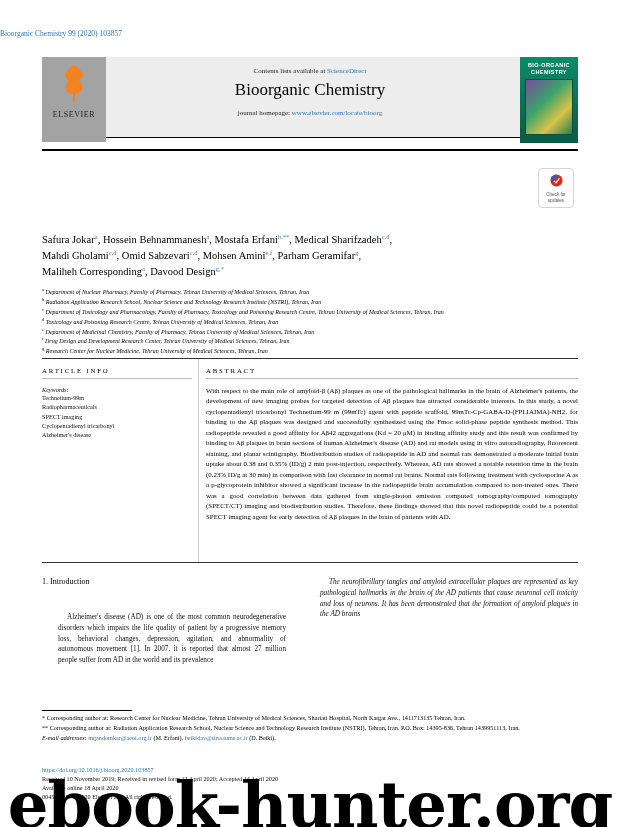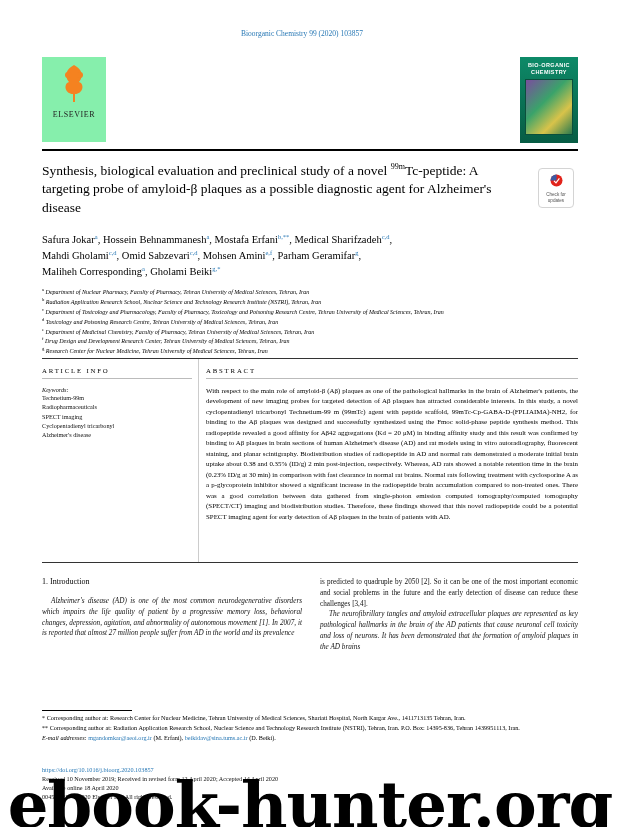--- a/index.html
+++ b/index.html
@@ -1,29 +1,29 @@
 <!DOCTYPE html>
 <html><head>
 <meta charset="utf-8">
 <style>
   html,body{margin:0;padding:0;background:#888;}
   .page{position:relative;width:620px;height:827px;background:#ffffff;margin:0 auto;
         font-family:"Liberation Serif","DejaVu Serif",serif;color:#111;overflow:hidden;}
   a{text-decoration:none;cursor:pointer;}
   .link{color:#2878b5;}
   
-  .journal-ref{position:absolute;top:29px;left:0;right:16px;text-align:center;font-size:7.5px;color:#2878b5;}
+  .journal-ref{position:absolute;top:29px;left:0;right:16px;text-align:left;font-size:7.5px;color:#2878b5;}
   
   .banner{position:absolute;top:57px;left:42px;right:42px;height:80px;background:#ededee;border-bottom:1.5px solid #000;}
   .banner-center{position:absolute;left:70px;right:70px;top:0;text-align:center;}
   .contents-line{margin-top:10px;font-size:7px;color:#222;}
   .journal-title{margin-top:5px;font-size:17px;color:#000;}
   .homepage-line{margin-top:9px;font-size:7px;color:#222;}
   
-  .logo-box{position:absolute;top:57px;left:42px;width:64px;height:85px;background:#86efac;text-align:center;}
+  .logo-box{position:absolute;top:57px;left:42px;width:64px;height:85px;background:#a3a3a3;text-align:center;}
   .logo-box svg{margin-top:6px;}
   .elsevier-word{font-size:8px;letter-spacing:0.6px;color:#222;margin-top:1px;}
   
   .cover{position:absolute;top:57px;right:42px;width:58px;height:86px;background:linear-gradient(180deg,#0d8a68,#075c44);
          text-align:center;padding-top:5px;box-sizing:border-box;font-family:"Liberation Sans",sans-serif;}
   .cover-t1,.cover-t2{color:#fff;font-size:5.5px;font-weight:bold;letter-spacing:0.4px;line-height:1.25;}
   .cover-img{margin:3px auto 0 auto;width:46px;height:54px;
              background:linear-gradient(135deg,#7a4d9e 0%,#3aa36a 40%,#d8c34a 70%,#2b7a4e 100%);
              border:1px solid #0b4f3c;}
   
@@ -47,21 +47,21 @@
   .info-col{position:absolute;left:0;top:0;width:150px;}
   .abs-col{position:absolute;left:164px;right:0;top:0;}
   .col-head{padding:8px 0 4px 0;font-size:6.8px;letter-spacing:1.8px;color:#000;border-bottom:0.6px solid #bbb;}
   .kw-label{margin-top:7px;font-size:6.2px;font-style:italic;}
   .kw{font-size:6.2px;line-height:1.5;}
   .abstract-text{margin-top:7px;font-size:6.9px;line-height:1.52;text-align:justify;color:#000;}
   .vdivider{position:absolute;left:156px;top:0;bottom:0;width:0.6px;background:#ccc;}
   
   .intro-heading{position:absolute;top:577px;left:42px;font-size:8px;font-weight:normal;color:#000;}
   .intro-col1{position:absolute;top:596px;left:42px;width:260px;font-size:7.2px;line-height:1.5;text-align:justify;}
-  .intro-col1 p{margin:0;text-indent:9px;font-style:italic;}
+  .intro-col1 p{margin:16px;text-indent:9px;}
   .intro-col2{position:absolute;top:577px;left:320px;width:258px;font-size:7.2px;line-height:1.5;text-align:justify;}
   .intro-col2 p{margin:0;}
   .intro-col2 p.indent{text-indent:9px;font-style:italic;}
   
   .fn-rule{position:absolute;top:710px;left:42px;width:90px;border-top:0.7px solid #000;}
   .footnotes{position:absolute;top:714px;left:42px;right:42px;font-size:6.2px;line-height:1.45;color:#000;}
   .footnotes div{margin-bottom:1px;}
   .email-label{font-style:italic;}
   .doi-line{position:absolute;top:766px;left:42px;font-size:6.2px;color:#2878b5;}
   .received-line{position:absolute;top:775px;left:42px;font-size:6.2px;}
@@ -72,41 +72,49 @@
              font-family:"DejaVu Serif",serif;font-weight:bold;font-size:64px;letter-spacing:-1px;
              color:#000;line-height:1;}
 </style>
 </head>
 <body>
 
 <div class="page">
 
   <a class="journal-ref">Bioorganic Chemistry 99 (2020) 103857</a>
 
+  <div class="banner">
+    <div class="banner-center">
+      <div class="contents-line">
+        <span>Contents lists available at </span><a class="link">ScienceDirect</a>
+      </div>
+      <div class="journal-title">Bioorganic Chemistry</div>
+      <div class="homepage-line">
+        <span>journal homepage: </span><a class="link">www.elsevier.com/locate/bioorg</a>
+      </div>
+    </div>
+  </div>
 
   <div class="logo-box">
     <svg width="34" height="42" viewBox="0 0 34 42">
       <path d="M17 2 C9 6 7 13 12 19 C6 21 8 31 16 31 L16 39 L18 39 L18 31 C26 31 28 21 22 19 C27 13 25 6 17 2 Z" fill="#f58220"></path>
       <circle cx="11" cy="12" r="3" fill="#f58220"></circle>
       <circle cx="23" cy="12" r="3" fill="#f58220"></circle>
     </svg>
     <div class="elsevier-word">ELSEVIER</div>
   </div>
 
   <div class="cover">
     <div class="cover-t1">BIO-ORGANIC</div>
     <div class="cover-t2">CHEMISTRY</div>
     <div class="cover-img"></div>
   </div>
 
   <div class="thick-rule"></div>
 
-  <h1 class="title">
-    <span>Synthesis, biological evaluation and preclinical study of a novel </span><sup>99m</sup><span>Tc-peptide: A targeting probe of amyloid-β plaques as a possible diagnostic agent for Alzheimer's disease</span>
-  </h1>
 
   <div class="badge">
     <svg width="13" height="13" viewBox="0 0 13 13">
       <circle cx="6.5" cy="6.5" r="6" fill="#e2231a"></circle>
       <path d="M6.5 0.5 A6 6 0 0 0 0.5 6.5 L6.5 6.5 Z" fill="#3c5ba4"></path>
       <path d="M4 6.8 L6 8.8 L9.4 4.4" stroke="#fff" stroke-width="1.2" fill="none"></path>
     </svg>
     <div class="badge-text">
       <div>Check for</div>
       <div>updates</div>
@@ -121,21 +129,21 @@
       <span class="author"><span>Medical Sharifzadeh</span><sup>c,d</sup><span>,</span></span>
     </div>
     <div class="authors-line">
       <span class="author"><span>Mahdi Gholami</span><sup>c,d</sup><span>, </span></span>
       <span class="author"><span>Omid Sabzevari</span><sup>c,d</sup><span>, </span></span>
       <span class="author"><span>Mohsen Amini</span><sup>e,f</sup><span>, </span></span>
       <span class="author"><span>Parham Geramifar</span><sup>g</sup><span>,</span></span>
     </div>
     <div class="authors-line">
       <span class="author"><span>Maliheh Corresponding</span><sup>a</sup><span>, </span></span>
-      <span class="author"><span>Gholami Beiki</span><sup>g,*</sup><span></span></span>
+      <span class="author"><span>Davood Design</span><sup>g,*</sup><span></span></span>
     </div>
   </div>
 
   <div class="affils">
     <div class="affil"><sup>a</sup><span>Department of Nuclear Pharmacy, Faculty of Pharmacy, Tehran University of Medical Sciences, Tehran, Iran</span></div>
     <div class="affil"><sup>b</sup><span>Radiation Application Research School, Nuclear Science and Technology Research Institute (NSTRI), Tehran, Iran</span></div>
     <div class="affil"><sup>c</sup><span>Department of Toxicology and Pharmacology, Faculty of Pharmacy, Toxicology and Poisoning Research Centre, Tehran University of Medical Sciences, Tehran, Iran</span></div>
     <div class="affil"><sup>d</sup><span>Toxicology and Poisoning Research Centre, Tehran University of Medical Sciences, Tehran, Iran</span></div>
     <div class="affil"><sup>e</sup><span>Department of Medicinal Chemistry, Faculty of Pharmacy, Tehran University of Medical Sciences, Tehran, Iran</span></div>
     <div class="affil"><sup>f</sup><span>Drug Design and Development Research Center, Tehran University of Medical Sciences, Tehran, Iran</span></div>
@@ -157,21 +165,20 @@
       <div class="col-head">ABSTRACT</div>
       <div class="abstract-text">With respect to the main role of amyloid-β (Aβ) plaques as one of the pathological hallmarks in the brain of Alzheimer's patients, the development of new imaging probes for targeted detection of Aβ plaques has attracted considerable interests. In this study, a novel cyclopentadienyl tricarbonyl Technetium-99 m (99mTc) agent with peptide scaffold, 99mTc-Cp-GABA-D-(FPLIAIMA)-NH2, for binding to the Aβ plaques was designed and successfully synthesized using the Fmoc solid-phase peptide synthesis method. This radiopeptide revealed a good affinity for Aβ42 aggregations (Kd = 20 μM) in binding affinity study and this result was confirmed by binding to Aβ plaques in brain sections of human Alzheimer's disease (AD) and rat models using in vitro autoradiography, fluorescent staining, and planar scintigraphy. Biodistribution studies of radiopeptide in AD and normal rats demonstrated a moderate initial brain uptake about 0.38 and 0.35% (ID/g) 2 min post-injection, respectively. Whereas, AD rats showed a notable retention time in the brain (0.23% ID/g at 30 min) in comparison with fast clearance in normal rat brains. Normal rats following treatment with cyclosporine A as a p-glycoprotein inhibitor showed a significant increase in the radiopeptide brain accumulation compared to non-treated ones. There was a good correlation between data gathered from single-photon emission computed tomography/computed tomography (SPECT/CT) imaging and biodistribution studies. Therefore, these findings showed that this novel radiopeptide could be a potential SPECT imaging agent for early detection of Aβ plaques in the brain of patients with AD.</div>
     </div>
   </div>
 
   <div class="intro-heading">1. Introduction</div>
   <div class="intro-col1">
     <p>Alzheimer's disease (AD) is one of the most common neurodegenerative disorders which impairs the life quality of patient by a progressive memory loss, behavioral changes, depression, agitation, and abnormality of autonomous movement [1]. In 2007, it is reported that almost 27 million people suffer from AD in the world and its prevalence</p>
   </div>
   <div class="intro-col2">
-    <p>is predicted to quadruple by 2050 [2]. So it can be one of the most important economic and social problems in the future and the early detection of disease can reduce these challenges [3,4].</p>
     <p class="indent">The neurofibrillary tangles and amyloid extracellular plaques are represented as key pathological hallmarks in the brain of the AD patients that cause neuronal cell toxicity and loss of neurons. It has been demonstrated that the formation of amyloid plaques in the AD brains</p>
   </div>
 
   <div class="fn-rule"></div>
   <div class="footnotes">
     <div>* Corresponding author at: Research Center for Nuclear Medicine, Tehran University of Medical Sciences, Shariati Hospital, North Kargar Ave., 1411713135 Tehran, Iran.</div>
     <div>** Corresponding author at: Radiation Application Research School, Nuclear Science and Technology Research Institute (NSTRI), Tehran, Iran. P.O. Box: 14395-836, Tehran 1439951113, Iran.</div>
     <div>
       <span class="email-label">E-mail addresses: </span><a class="link">mgandomkar@aeoi.org.ir</a><span> (M. Erfani), </span><a class="link">beikidav@sina.tums.ac.ir</a><span> (D. Beiki).</span>
     </div>

